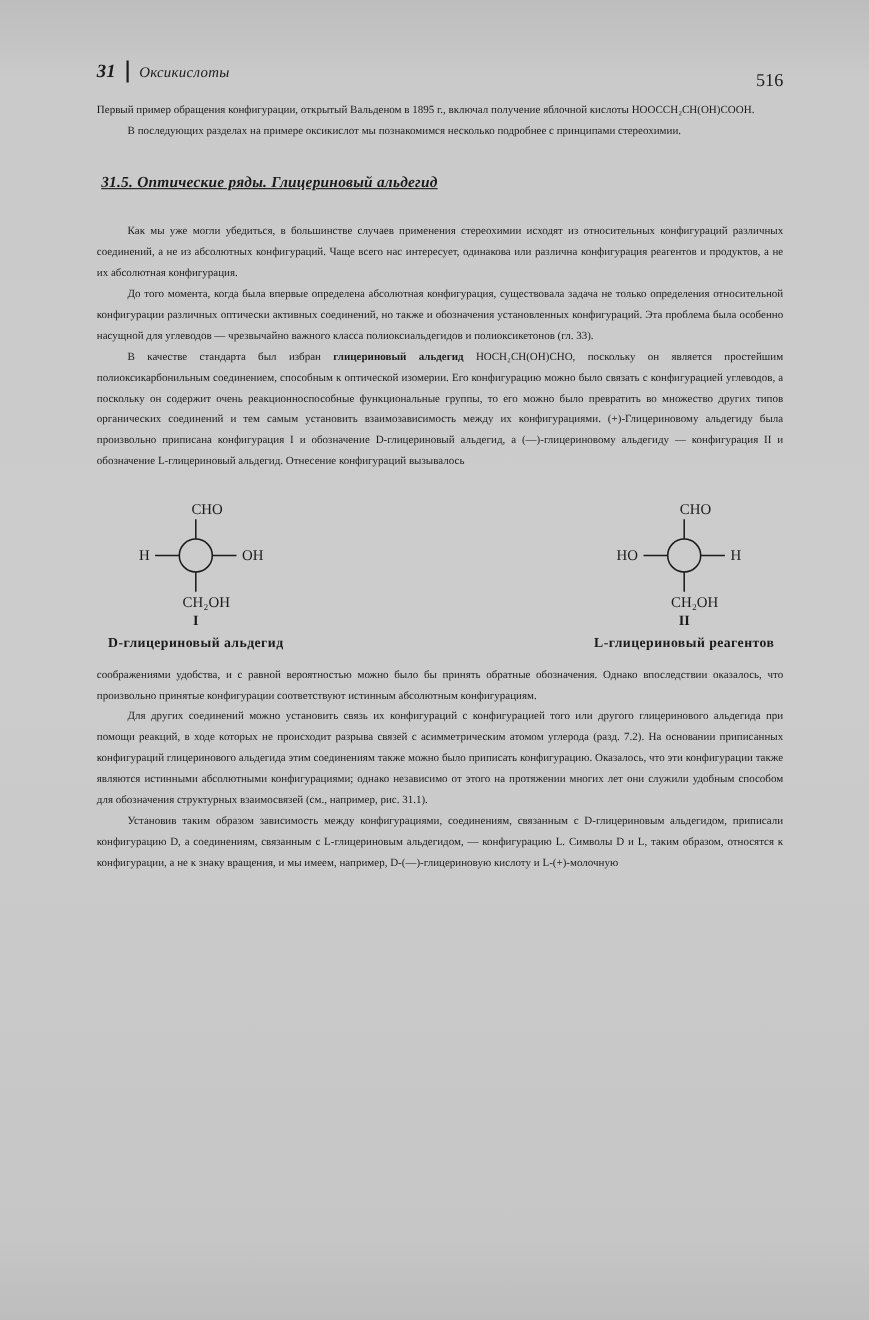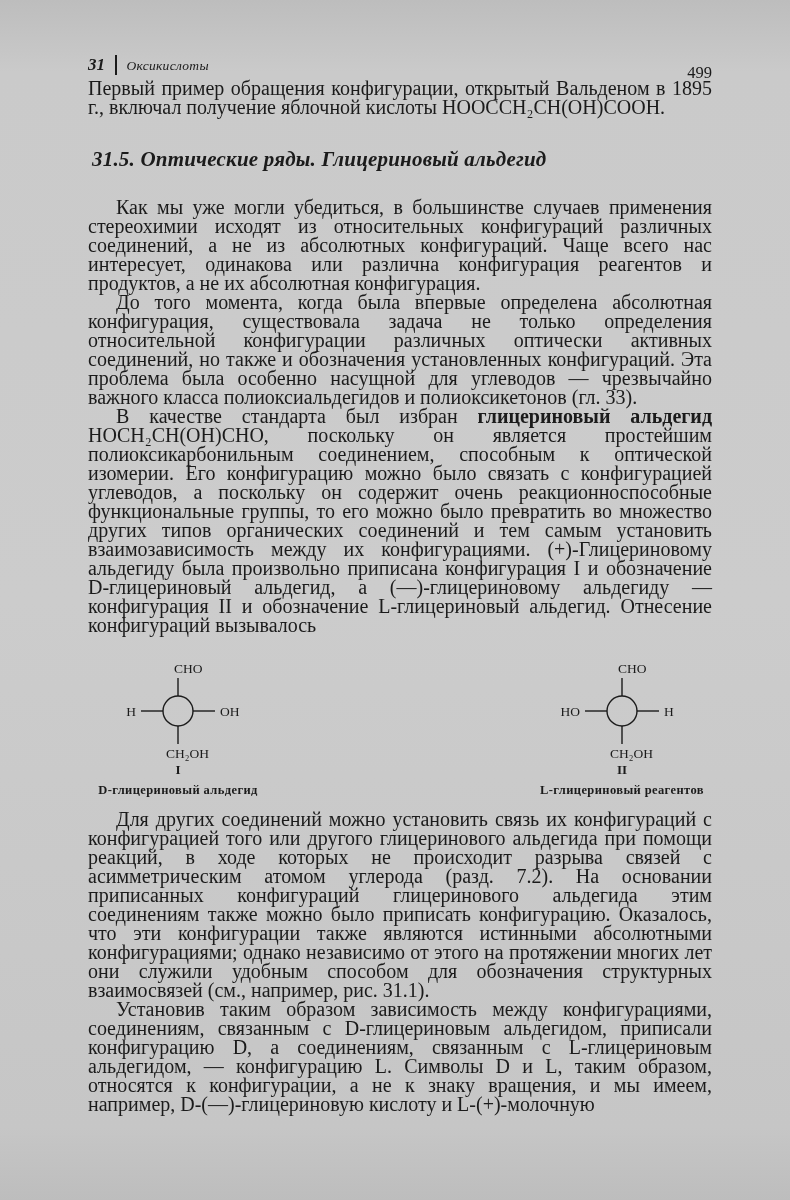--- a/index.html
+++ b/index.html
@@ -8,46 +8,47 @@
     background: linear-gradient(#bdbdbd, #cacaca 6%, #cccccc 50%, #c6c6c6 94%, #bdbdbd);
     font-family: "Liberation Serif", "DejaVu Serif", serif;
     color: #1b1b1b;
     overflow: hidden;
   }
   .page { padding: 55px 78px 0 88px; }
 
   .page-header {
     display: flex;
     align-items: baseline;
-    margin-bottom: 4px;
+    margin-bottom: 16px;
   }
   .chapter-num { font-style: italic; font-weight: bold; font-size: 17px; }
   .header-divider {
     display: inline-block;
     width: 1.5px; height: 20px;
     background: #1b1b1b;
     margin: 0 10px;
     align-self: center;
   }
   .chapter-title { font-style: italic; font-size: 13.5px; letter-spacing: .3px; text-align: center; }
   .page-num { margin-left: auto; font-size: 16.5px; position: relative; top: 8px; }
 
   p.body-text {
-    font-size: 20px;
+    font-size: 10px;
     line-height: 19px;
     text-align: justify;
   }
   p.indent { text-indent: 28px; }
 
   .section-heading {
-    font-size: 21px;
+    font-size: 14px;
     font-weight: bold;
     font-style: italic;
     letter-spacing: .2px;
     margin: 30px 0 26px 4px;
+    text-decoration: underline;
   }
 
   .figure-block { margin: 14px 0 12px; }
   .structures {
     display: flex;
     justify-content: space-between;
     gap: 32px;
   }
   .structure { text-align: center; width: 180px; }
   .fischer { display: block; margin: 0 auto; }
@@ -63,24 +64,25 @@
 </style>
 </head>
 <body>
 
 <div class="page">
 
   <header class="page-header">
     <span class="chapter-num">31</span>
     <span class="header-divider"></span>
     <span class="chapter-title">Оксикислоты</span>
-    <span class="page-num">499</span>
+    <span class="page-num">516</span>
   </header>
 
   <p class="body-text">Первый пример обращения конфигурации, открытый Вальденом в 1895 г., включал получение яблочной кислоты HOOCCH₂CH(OH)COOH.</p>
+  <p class="body-text indent">В последующих разделах на примере оксикислот мы познакомимся несколько подробнее с принципами стереохимии.</p>
 
   <h2 class="section-heading">31.5.  Оптические ряды. Глицериновый альдегид</h2>
 
   <p class="body-text indent">Как мы уже могли убедиться, в большинстве случаев применения стереохимии исходят из относительных конфигураций различных соединений, а не из абсолютных конфигураций. Чаще всего нас интересует, одинакова или различна конфигурация реагентов и продуктов, а не их абсолютная конфигурация.</p>
   <p class="body-text indent">До того момента, когда была впервые определена абсолютная конфигурация, существовала задача не только определения относительной конфигурации различных оптически активных соединений, но также и обозначения установленных конфигураций. Эта проблема была особенно насущной для углеводов — чрезвычайно важного класса полиоксиальдегидов и полиоксикетонов (гл. 33).</p>
   <p class="body-text indent"><span>В качестве стандарта был избран </span><b>глицериновый альдегид</b><span> HOCH₂CH(OH)CHO, поскольку он является простейшим полиоксикарбонильным соединением, способным к оптической изомерии. Его конфигурацию можно было связать с конфигурацией углеводов, а поскольку он содержит очень реакционноспособные функциональные группы, то его можно было превратить во множество других типов органических соединений и тем самым установить взаимозависимость между их конфигурациями. (+)-Глицериновому альдегиду была произвольно приписана конфигурация I и обозначение D-глицериновый альдегид, а (—)-глицериновому альдегиду — конфигурация II и обозначение L-глицериновый альдегид. Отнесение конфигураций вызывалось</span></p>
 
   <div class="figure-block">
     <div class="structures">
 
@@ -120,16 +122,17 @@
             <text x="-12" y="47" text-anchor="start">CH₂OH</text>
           </g>
         </svg>
         <div class="numeral">II</div>
         <div class="caption">L-глицериновый реагентов</div>
       </div>
 
     </div>
   </div>
 
+  <p class="body-text">соображениями удобства, и с равной вероятностью можно было бы принять обратные обозначения. Однако впоследствии оказалось, что произвольно принятые конфигурации соответствуют истинным абсолютным конфигурациям.</p>
   <p class="body-text indent">Для других соединений можно установить связь их конфигураций с конфигурацией того или другого глицеринового альдегида при помощи реакций, в ходе которых не происходит разрыва связей с асимметрическим атомом углерода (разд. 7.2). На основании приписанных конфигураций глицеринового альдегида этим соединениям также можно было приписать конфигурацию. Оказалось, что эти конфигурации также являются истинными абсолютными конфигурациями; однако независимо от этого на протяжении многих лет они служили удобным способом для обозначения структурных взаимосвязей (см., например, рис. 31.1).</p>
   <p class="body-text indent">Установив таким образом зависимость между конфигурациями, соединениям, связанным с D-глицериновым альдегидом, приписали конфигурацию D, а соединениям, связанным с L-глицериновым альдегидом, — конфигурацию L. Символы D и L, таким образом, относятся к конфигурации, а не к знаку вращения, и мы имеем, например, D-(—)-глицериновую кислоту и L-(+)-молочную</p>
 
 </div>
 
 </body></html>

